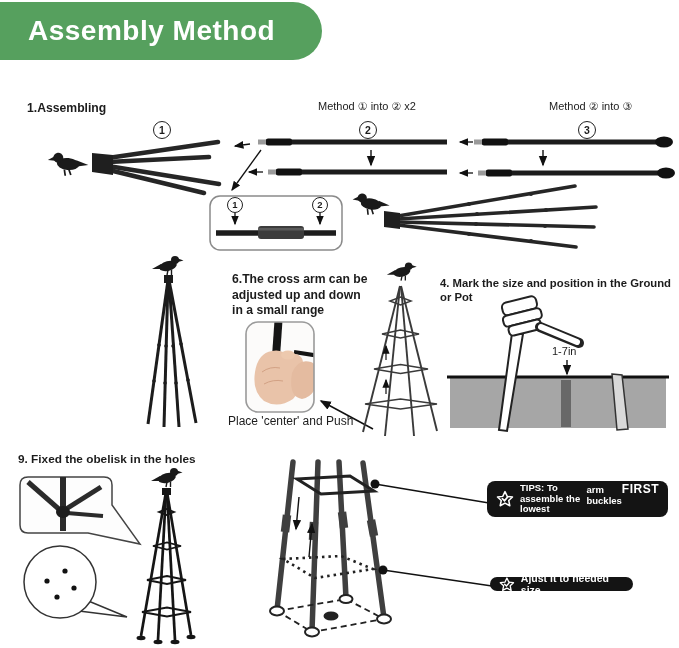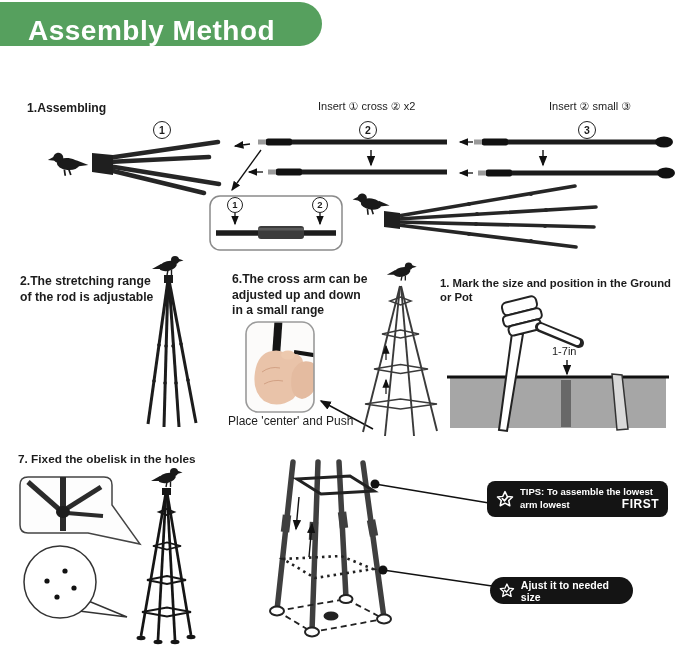--- a/index.html
+++ b/index.html
@@ -1,36 +1,36 @@
 <!DOCTYPE html>
 <html><head>
 <meta charset="utf-8">
 <style>
   html,body{margin:0;padding:0;background:#fff;}
   #page{position:relative;width:679px;height:648px;background:#fff;overflow:hidden;
         font-family:"Liberation Sans",sans-serif;color:#1c1c1c;}
   .abs{position:absolute;}
   
-  #banner{left:0;top:2px;width:322px;height:44px;background:#56a05e;
+  #banner{left:0;top:2px;width:322px;height:58px;background:#56a05e;
           border-radius:0 29px 29px 0;text-align:right;}
   #banner .t{position:absolute;left:28px;top:0;line-height:58px;font-size:28px;
              font-weight:bold;color:#fff;letter-spacing:.5px;}
   
   .h{font-weight:bold;font-size:12.2px;line-height:1.28;white-space:pre-line;}
   .cap{font-size:11px;}
   
   .badge{position:absolute;width:16px;height:16px;border:1.5px solid #222;border-radius:50%;
          background:#fff;text-align:center;font-size:10.5px;line-height:16px;font-weight:bold;}
   .badge.sm{width:14px;height:14px;font-size:9.5px;line-height:14px;}
   
   .tip{position:absolute;background:#141414;color:#fff;display:flex;align-items:center;
        gap:6px;box-sizing:border-box;}
   #tip1{left:487px;top:481px;width:181px;height:36px;border-radius:8px;padding:0 9px;}
-  #tip2{left:490px;top:577px;width:143px;height:27px;border-radius:14px;padding:0 9px;}
-  .tipcol{display:flex;flex-direction:column;flex:1;line-height:1.15;}
+  #tip2{left:490px;top:577px;width:143px;height:14px;border-radius:14px;padding:0 9px;}
+  .tipcol{display:flex;flex-direction:row;flex:1;line-height:1.15;}
   .tipl{font-size:9.5px;font-weight:bold;}
   .tiprow{display:flex;align-items:baseline;justify-content:space-between;}
   .tipfirst{font-size:12px;font-weight:bold;letter-spacing:.5px;}
   .tip2l{font-size:10.5px;font-weight:bold;}
 </style>
 </head>
 <body>
 
 <div id="page">
 
@@ -249,49 +249,47 @@
       <line x1="299" y1="497" x2="296" y2="529" stroke="#111" stroke-width="1.4" marker-end="url(#ah)"></line>
       <line x1="309" y1="557" x2="312" y2="524" stroke="#111" stroke-width="1.4" marker-end="url(#ah)"></line>
       <circle cx="375" cy="484" r="4.5" fill="#111"></circle>
       <circle cx="383" cy="570" r="4.5" fill="#111"></circle>
       <line x1="375" y1="484" x2="489" y2="503" stroke="#111" stroke-width="1.5"></line>
       <line x1="383" y1="570" x2="492" y2="586" stroke="#111" stroke-width="1.5"></line>
     </g>
   </svg>
 
   <div class="abs h" style="left:27px;top:101px;">1.Assembling</div>
-  <div class="abs cap" style="left:318px;top:100px;">Insert ① cross ② x2</div>
-  <div class="abs cap" style="left:549px;top:100px;">Insert ② small ③</div>
+  <div class="abs cap" style="left:318px;top:100px;">Method ① into ② x2</div>
+  <div class="abs cap" style="left:549px;top:100px;">Method ② into ③</div>
 
   <div class="badge" style="left:153px;top:121px;">1</div>
   <div class="badge" style="left:359px;top:121px;">2</div>
   <div class="badge" style="left:578px;top:121px;">3</div>
   <div class="badge sm" style="left:227px;top:197px;">1</div>
   <div class="badge sm" style="left:312px;top:197px;">2</div>
 
-  <div class="abs h" style="left:20px;top:274px;">2.The stretching range
-of the rod is adjustable</div>
   <div class="abs h" style="left:232px;top:272px;">6.The cross arm can be
 adjusted up and down
 in a small range</div>
   <div class="abs" style="left:228px;top:414px;font-size:12px;">Place 'center' and Push</div>
-  <div class="abs h" style="left:440px;top:276px;width:238px;font-size:11.3px;">1. Mark the size and position in the Ground
+  <div class="abs h" style="left:440px;top:276px;width:238px;font-size:11.3px;">4. Mark the size and position in the Ground
 or Pot</div>
   <div class="abs cap" style="left:552px;top:345px;">1-7in</div>
-  <div class="abs h" style="left:18px;top:452px;font-size:11.8px;">7. Fixed the obelisk in the holes</div>
+  <div class="abs h" style="left:18px;top:452px;font-size:11.8px;">9. Fixed the obelisk in the holes</div>
 
   <div id="tip1" class="tip">
     <svg width="18" height="18" viewBox="0 0 24 24">
       <path d="M12,2.2 L15,8.5 L22,9.3 L17,14 L18.4,21 L12,17.5 L5.6,21 L7,14 L2,9.3 L9,8.5 Z" fill="none" stroke="#fff" stroke-width="2" stroke-linejoin="round"></path>
       <path d="M8.5,11.5 L11.3,14.3 L16,8.8" fill="none" stroke="#fff" stroke-width="2.2" stroke-linecap="round"></path>
     </svg>
     <div class="tipcol">
       <div class="tipl">TIPS: To assemble the lowest</div>
       <div class="tiprow">
-        <span class="tipl">arm lowest</span>
+        <span class="tipl">arm buckles</span>
         <span class="tipfirst">FIRST</span>
       </div>
     </div>
   </div>
 
   <div id="tip2" class="tip">
     <svg width="17" height="17" viewBox="0 0 24 24">
       <path d="M12,2.2 L15,8.5 L22,9.3 L17,14 L18.4,21 L12,17.5 L5.6,21 L7,14 L2,9.3 L9,8.5 Z" fill="none" stroke="#fff" stroke-width="2" stroke-linejoin="round"></path>
       <path d="M8.5,11.5 L11.3,14.3 L16,8.8" fill="none" stroke="#fff" stroke-width="2.2" stroke-linecap="round"></path>
     </svg>

